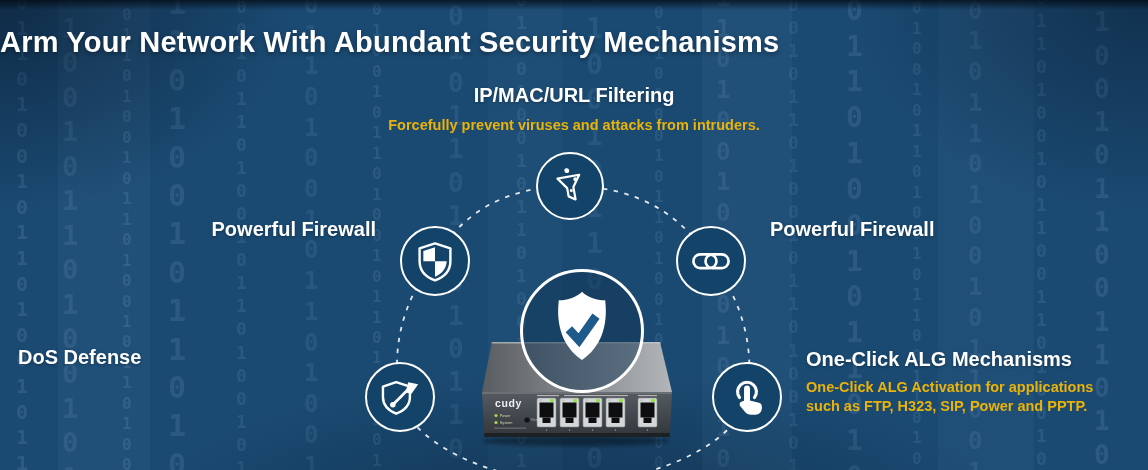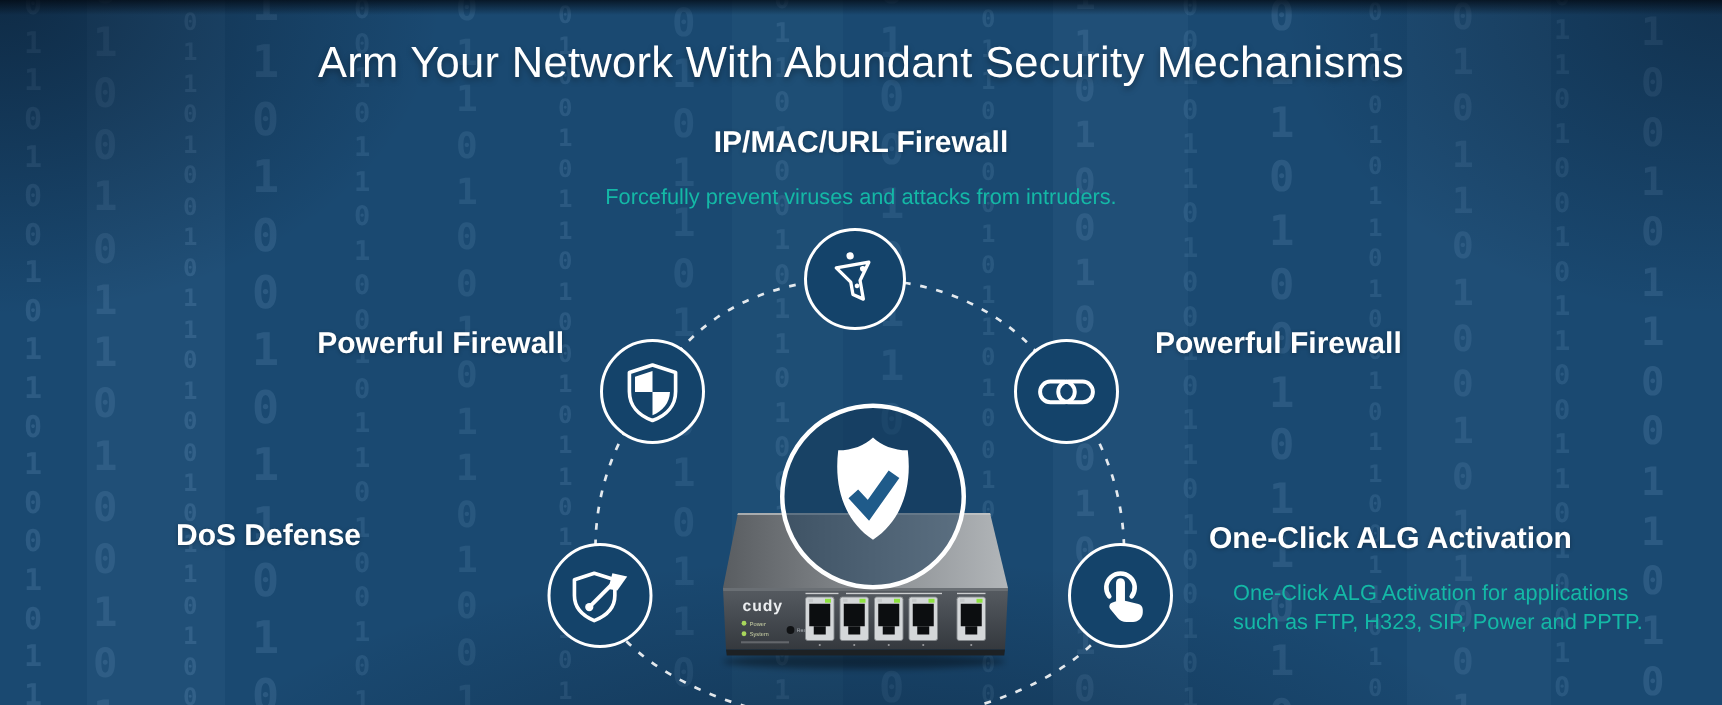--- a/index.html
+++ b/index.html
@@ -32,38 +32,38 @@
   }
   .node svg{display:block;}
   .hub{
     position:absolute;left:520px;top:269px;width:124px;height:124px;
     border:3px solid #fff;border-radius:50%;
     background:rgba(17,54,86,.5);
     display:flex;align-items:center;justify-content:center;box-sizing:border-box;
   }
   
   .main-title{
-    position:absolute;top:26px;left:0;width:1148px;text-align:center;
-    color:#fff;font-size:29px;font-weight:400;letter-spacing:.2px;
+    position:absolute;top:26px;left:0;width:1148px;text-align:left;
+    color:#fff;font-size:29px;font-weight:700;letter-spacing:.2px;
     text-shadow:0 2px 4px rgba(0,0,0,.35);
   }
   .feature{position:absolute;}
   .feature h3{
     margin:0 0 7px 0;color:#fff;font-size:20px;font-weight:700;
     text-shadow:0 1px 3px rgba(0,0,0,.3);
   }
   .feature p{
-    margin:16px;color:#14b8a6;font-size:14.5px;line-height:1.32;font-weight:400;
+    margin:0;color:#eab308;font-size:14.5px;line-height:1.32;font-weight:700;
   }
   .f-top{top:84px;left:0;width:1148px;text-align:center;}
   .f-top h3{margin-bottom:9px;}
   .f-left{top:218px;right:772px;width:280px;text-align:right;}
   .f-left p{margin-left:auto;max-width:252px;}
   .f-right{top:218px;left:770px;width:312px;text-align:left;}
-  .f-dos{top:346px;right:808px;width:322px;text-align:center;}
+  .f-dos{top:346px;right:808px;width:322px;text-align:left;}
   .f-alg{top:348px;left:806px;width:320px;text-align:left;}
 </style>
 </head>
 <body>
 
 <div id="stage">
 
   <div class="band" style="left:58px;width:92px;background:rgba(163,205,238,.05);"></div>
   <div class="band" style="left:488px;width:74px;background:rgba(163,205,238,.04);"></div>
   <div class="band" style="left:702px;width:90px;background:rgba(163,205,238,.05);"></div>
@@ -615,34 +615,34 @@
     <svg width="44" height="44" viewBox="0 0 40 40">
       <path d="M13.2 20.5 A8.6 8.6 0 1 1 26.8 20.5" fill="none" stroke="#fff" stroke-width="2.8" stroke-linecap="round"></path>
       <rect x="17.3" y="9.5" width="5.4" height="16.5" rx="2.7" fill="#fff"></rect>
       <path d="M17.3 23.5 L14.8 24.4 C13.2 25 12.8 27 13.9 28.3 L18.3 33.6 C19.6 35.2 21.5 36.1 23.6 36.1 L27.6 36.1 C30.9 36.1 33.5 33.5 33.5 30.2 L33.5 28.6 C33.5 27 32.4 25.6 30.8 25.2 L22.7 23.2 Z" fill="#fff"></path>
     </svg>
   </div>
 
   <div class="main-title">Arm Your Network With Abundant Security Mechanisms</div>
 
   <div class="feature f-top">
-    <h3>IP/MAC/URL Firewall</h3>
+    <h3>IP/MAC/URL Filtering</h3>
     <p>Forcefully prevent viruses and attacks from intruders.</p>
   </div>
 
   <div class="feature f-left">
     <h3>Powerful Firewall</h3>
   </div>
 
   <div class="feature f-right">
     <h3>Powerful Firewall</h3>
   </div>
 
   <div class="feature f-dos">
     <h3>DoS Defense</h3>
   </div>
 
   <div class="feature f-alg">
-    <h3>One-Click ALG Activation</h3>
+    <h3>One-Click ALG Mechanisms</h3>
     <p>One-Click ALG Activation for applications such as FTP, H323, SIP, Power and PPTP.</p>
   </div>
 
 </div>
 
 </body></html>

